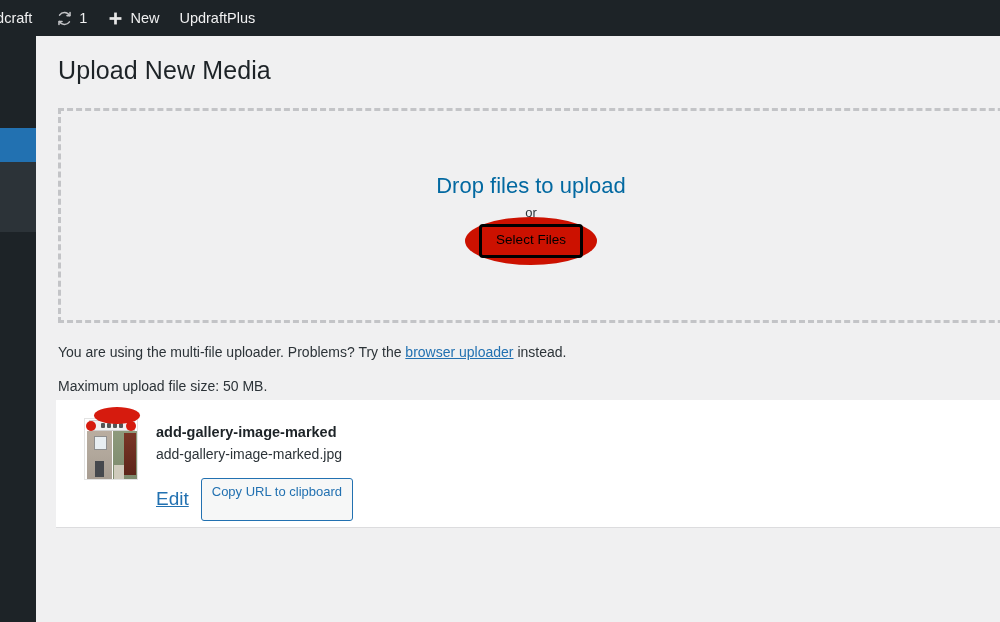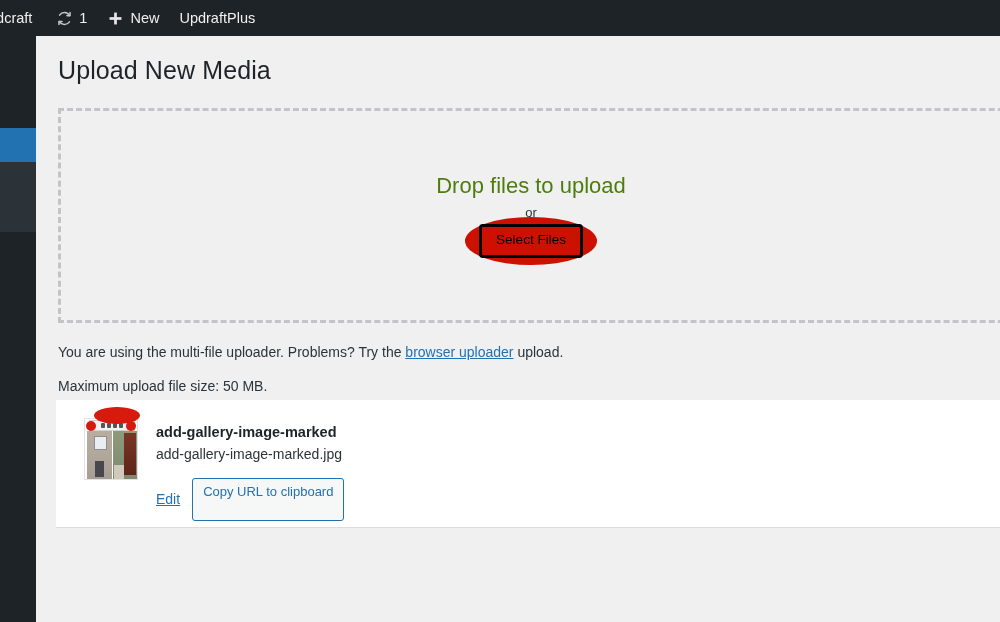--- a/index.html
+++ b/index.html
@@ -119,21 +119,21 @@
     left: 0; top: 0;
     width: 940px;
     height: 100%;
     display: flex;
     flex-direction: column;
     align-items: center;
     justify-content: center;
   }
   #drop-title {
     font-size: 22px;
-    color: #4d7c0f;
+    color: #0369a1;
     font-weight: 400;
     margin-bottom: 6px;
   }
   #drop-or {
     font-size: 13px;
     color: #2c3338;
     margin-bottom: 4px;
   }
   #select-files-wrap {
     position: relative;
@@ -292,21 +292,21 @@
   }
   #media-actions {
     position: absolute;
     left: 100px;
     top: 78px;
     display: flex;
     align-items: center;
     gap: 12px;
   }
   #media-edit-link {
-    font-size: 14px;
+    font-size: 19px;
     color: #2271b1;
     text-decoration: underline;
     cursor: pointer;
   }
   #copy-url-btn {
     font-size: 13px;
     font-family: "Liberation Sans", sans-serif;
     color: #2271b1;
     background: #f6f7f7;
     border: 1px solid #2271b1;
@@ -385,21 +385,21 @@
         <div id="drop-title">Drop files to upload</div>
         <div id="drop-or">or</div>
         <div id="select-files-wrap">
           <div id="annot-ellipse-select"></div>
           <button id="select-files-btn">Select Files</button>
         </div>
       </div>
     </div>
 
     <div class="note" id="note-multifile">
-      <span>You are using the multi-file uploader. Problems? Try the </span><a id="browser-uploader-link">browser uploader</a><span> upload.</span>
+      <span>You are using the multi-file uploader. Problems? Try the </span><a id="browser-uploader-link">browser uploader</a><span> instead.</span>
     </div>
 
     <div class="note" id="note-maxsize">Maximum upload file size: 50 MB.</div>
 
     <div id="media-item">
 
       <div id="annot-ellipse-media"></div>
 
       <div id="media-thumb">
         <div class="th-toolbar">

